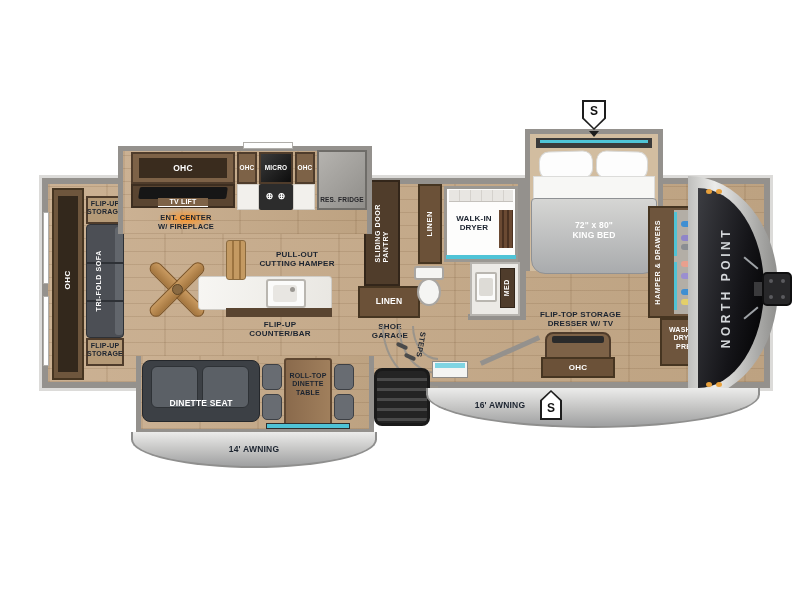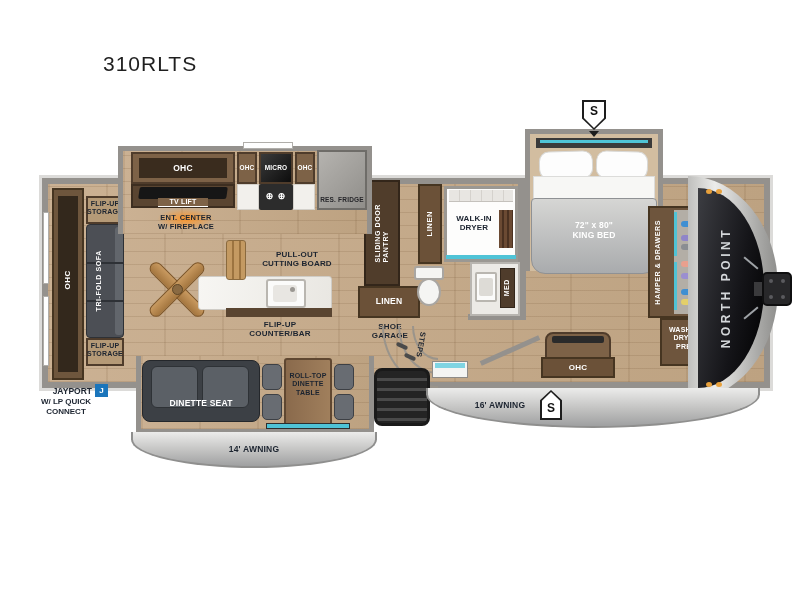--- a/index.html
+++ b/index.html
@@ -27,21 +27,20 @@
   .sdown{clip-path:polygon(0 0,100% 0,100% 62%,50% 100%,0 62%)}
   .sup{clip-path:polygon(50% 0,100% 34%,100% 100%,0 100%,0 34%)}
   .arc{position:absolute;border:2px solid #9a948b;border-right:none;
        border-top:none;border-radius:0 0 0 100%}
 </style>
 </head>
 <body>
 
 <div class="canvas">
 
-  <div class="abs" style="left:103px;top:52px;font-size:21px;color:#1f1f1f;letter-spacing:1px">310RLTS</div>
 
   <div class="abs wood" style="left:42px;top:178px;width:728px;height:210px;border:6px solid #94918d;box-shadow:0 0 0 3px #dcdbd9"></div>
 
   <div class="abs" style="left:43px;top:212px;width:6px;height:72px;background:#fff;border:1px solid #b0aeaa"></div>
   <div class="abs" style="left:43px;top:296px;width:6px;height:70px;background:#fff;border:1px solid #b0aeaa"></div>
 
   <div class="abs cab" style="left:52px;top:188px;width:32px;height:192px;background:#6e563d;border-color:#463521"></div>
   <div class="abs" style="left:58px;top:196px;width:20px;height:176px;background:#33281c"></div>
   <div class="vwrap" style="left:58px;top:230px;width:20px;height:100px">
     <span class="vlbl w" style="font-size:8px">OHC</span>
@@ -67,21 +66,21 @@
     <div class="abs" style="left:31px;top:31px;width:11px;height:11px;border-radius:50%;background:#8a6a42;border:1px solid #5f4728"></div>
   </div>
 
   <div class="abs" style="left:198px;top:276px;width:134px;height:34px;background:linear-gradient(100deg,#f7f6f3,#e9e7e2);border:1px solid #cfccc6;border-radius:3px"></div>
   <div class="abs" style="left:226px;top:308px;width:106px;height:9px;background:#5a4531"></div>
   <div class="abs" style="left:266px;top:279px;width:40px;height:29px;background:#fbfbfa;border:2px solid #b9b6b0;border-radius:3px"></div>
   <div class="abs" style="left:273px;top:285px;width:24px;height:17px;background:#e8e6e2;border-radius:3px"></div>
   <div class="abs" style="left:290px;top:287px;width:5px;height:5px;border-radius:50%;background:#9a9792"></div>
   <div class="abs" style="left:226px;top:240px;width:20px;height:40px;background:repeating-linear-gradient(90deg,#c49a62 0 5px,#9c7440 5px 7px);border:1px solid #8a6a3e;border-radius:3px"></div>
   <div class="lbl" style="left:242px;top:250px;width:110px">PULL-OUT
-CUTTING BOARD</div>
+CUTTING HAMPER</div>
   <div class="lbl" style="left:225px;top:320px;width:110px">FLIP-UP
 COUNTER/BAR</div>
 
   <div class="abs" style="left:364px;top:180px;width:36px;height:106px;background:#503d2b;border:2px solid #33261a"></div>
   <div class="vwrap" style="left:364px;top:182px;width:36px;height:102px">
     <span class="vlbl w" style="font-size:7px">SLIDING DOOR
 PANTRY</span>
   </div>
   <div class="abs" style="left:358px;top:286px;width:62px;height:32px;background:#6b5138;border:2px solid #463521"></div>
   <div class="lbl w" style="left:358px;top:296px;width:62px;font-size:8.5px">LINEN</div>
@@ -153,20 +152,22 @@
   <div class="abs" style="left:533px;top:176px;width:122px;height:26px;background:#f7f7f5;border:1px solid #dcdcda"></div>
   <div class="abs" style="left:531px;top:198px;width:126px;height:76px;background:linear-gradient(180deg,#d6d6d4,#a9abad);border:1px solid #8f9194;border-radius:4px 4px 14px 14px"></div>
   <div class="lbl w" style="left:556px;top:220px;width:76px;font-size:8.5px">72" x 80"
 KING BED</div>
 
   <div class="abs shieldO sdown" style="left:582px;top:100px;width:24px;height:30px">
     <div class="shieldI sdown" style="padding-bottom:8px">S</div>
   </div>
   <div class="abs" style="left:589px;top:131px;width:0;height:0;border-left:5px solid transparent;border-right:5px solid transparent;border-top:6px solid #1d1d1d"></div>
 
+  <div class="lbl" style="left:523px;top:310px;width:115px">FLIP-TOP STORAGE
+DRESSER W/ TV</div>
   <div class="abs" style="left:545px;top:332px;width:66px;height:28px;background:#7d6247;border:2px solid #4f3c2b;border-radius:8px 8px 2px 2px"></div>
   <div class="abs" style="left:552px;top:336px;width:52px;height:7px;background:#2a2a2a;border-radius:2px"></div>
   <div class="abs" style="left:541px;top:357px;width:74px;height:21px;background:#6b5138;border:2px solid #463521"></div>
   <div class="lbl w" style="left:541px;top:363px;width:74px;font-size:8px">OHC</div>
 
   <div class="abs" style="left:648px;top:206px;width:62px;height:112px;background:#6e553d;border:2px solid #463521"></div>
   <div class="abs" style="left:674px;top:210px;width:34px;height:104px;background:#b3aea6"></div>
   <div class="abs" style="left:674px;top:212px;width:3px;height:44px;background:#4fc3d6"></div>
   <div class="abs" style="left:674px;top:262px;width:3px;height:48px;background:#4fc3d6"></div>
   <div class="abs" style="left:690px;top:214px;width:2px;height:96px;background:#e3e3e1;border-left:1px solid #8e8e8c"></div>
@@ -225,22 +226,14 @@
   <div class="abs" style="left:374px;top:368px;width:56px;height:58px;background:repeating-linear-gradient(180deg,#242424 0 7px,#4a4a4a 7px 10px);border:3px solid #1a1a1a;border-radius:8px"></div>
   <div class="abs" style="left:432px;top:361px;width:36px;height:17px;background:#f4f4f2;border:1px solid #8e8b87"></div>
   <div class="abs" style="left:435px;top:363px;width:30px;height:5px;background:#7fd4e2"></div>
 
   <div class="abs" style="left:426px;top:388px;width:334px;height:40px;background:linear-gradient(180deg,#ececeb,#c2c2c1 55%,#9fa0a1);border:2px solid #8f8f8e;border-top:none;border-radius:0 0 180px 180px / 0 0 36px 36px"></div>
   <div class="lbl" style="left:450px;top:400px;width:100px;font-size:8.5px">16' AWNING</div>
   <div class="abs shieldO sup" style="left:540px;top:390px;width:22px;height:30px">
     <div class="shieldI sup" style="padding-top:6px">S</div>
   </div>
 
-  <div class="abs" style="left:24px;top:384px;width:84px">
-    <div style="display:flex;align-items:center;justify-content:flex-end;gap:3px">
-      <span style="font-weight:bold;font-size:8.5px;color:#1c2430">JAYPORT</span>
-      <span style="width:13px;height:13px;background:#1b75bb;color:#fff;font-weight:bold;font-size:8px;display:flex;align-items:center;justify-content:center">J</span>
-    </div>
-    <div class="w" style="font-weight:bold;font-size:8px;color:#1c2430;text-align:center;white-space:pre-line;line-height:1.2">W/ LP QUICK
-CONNECT</div>
-  </div>
 
 </div>
 
 </body></html>

